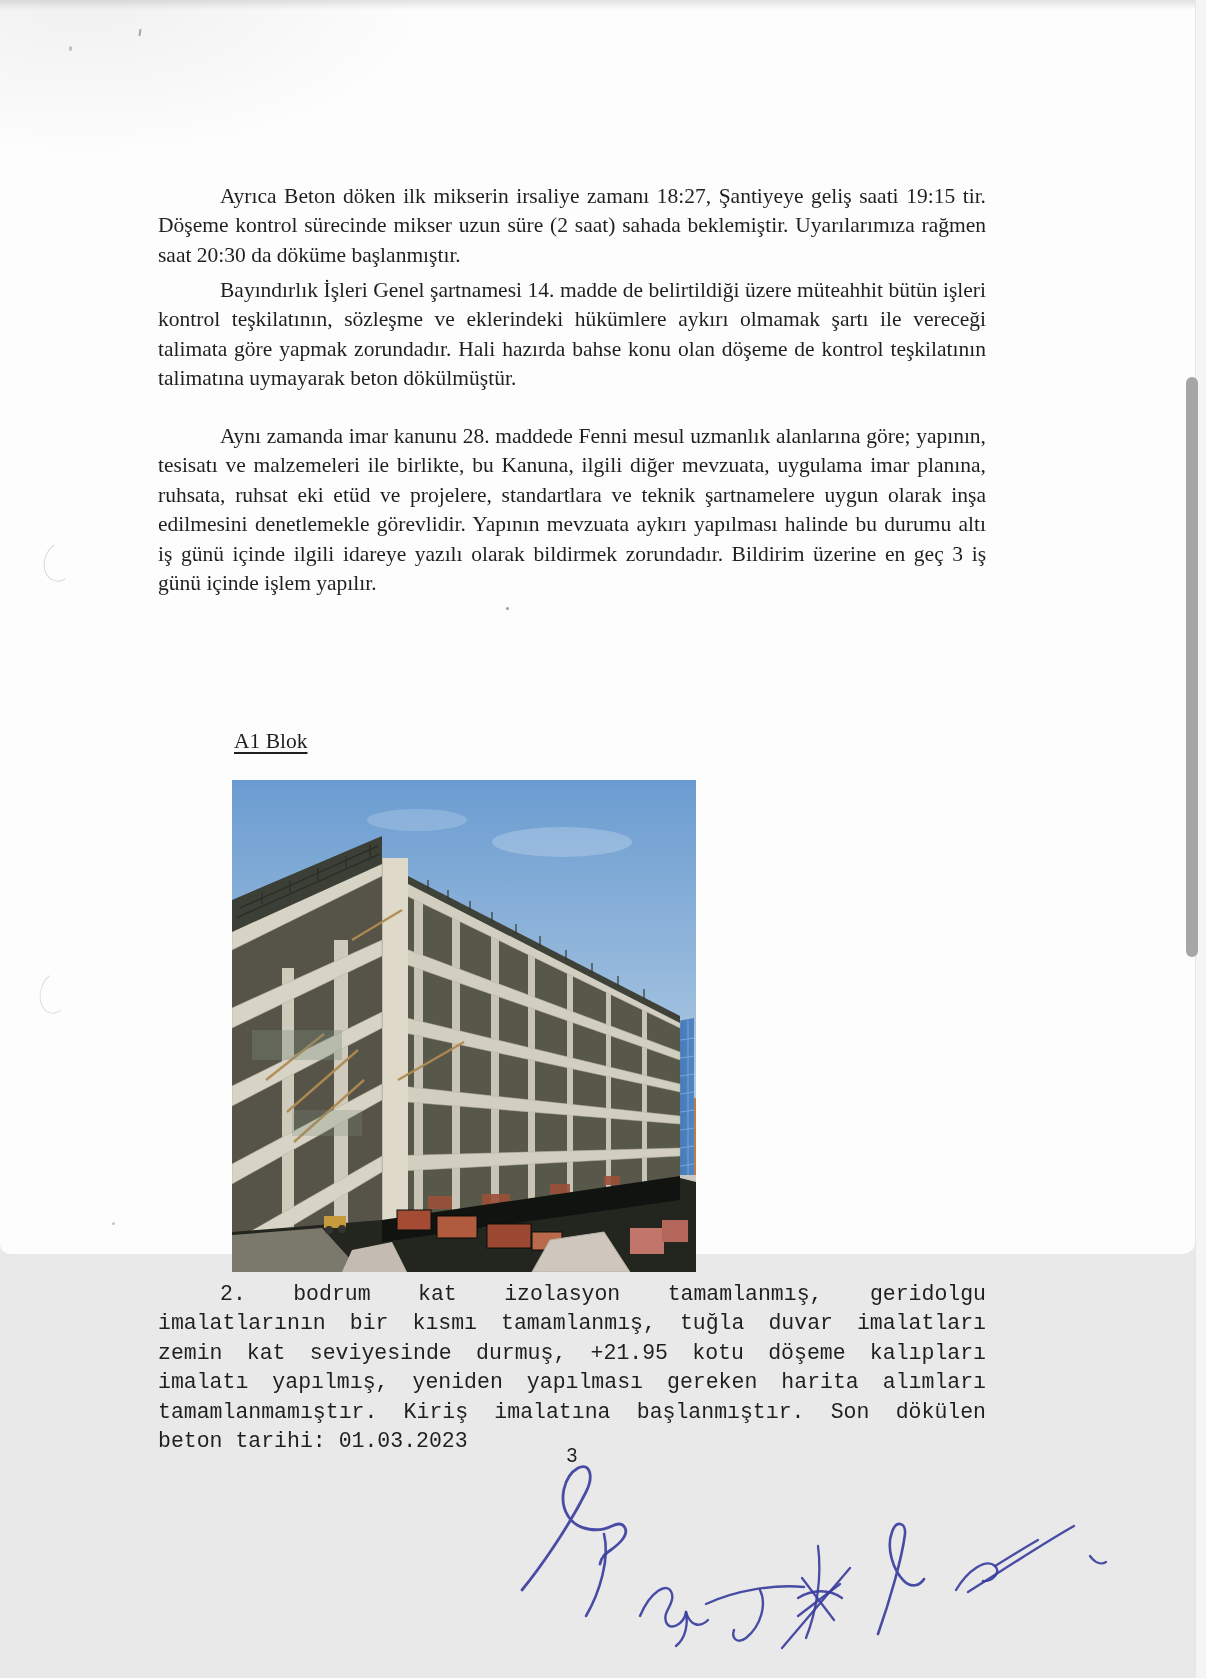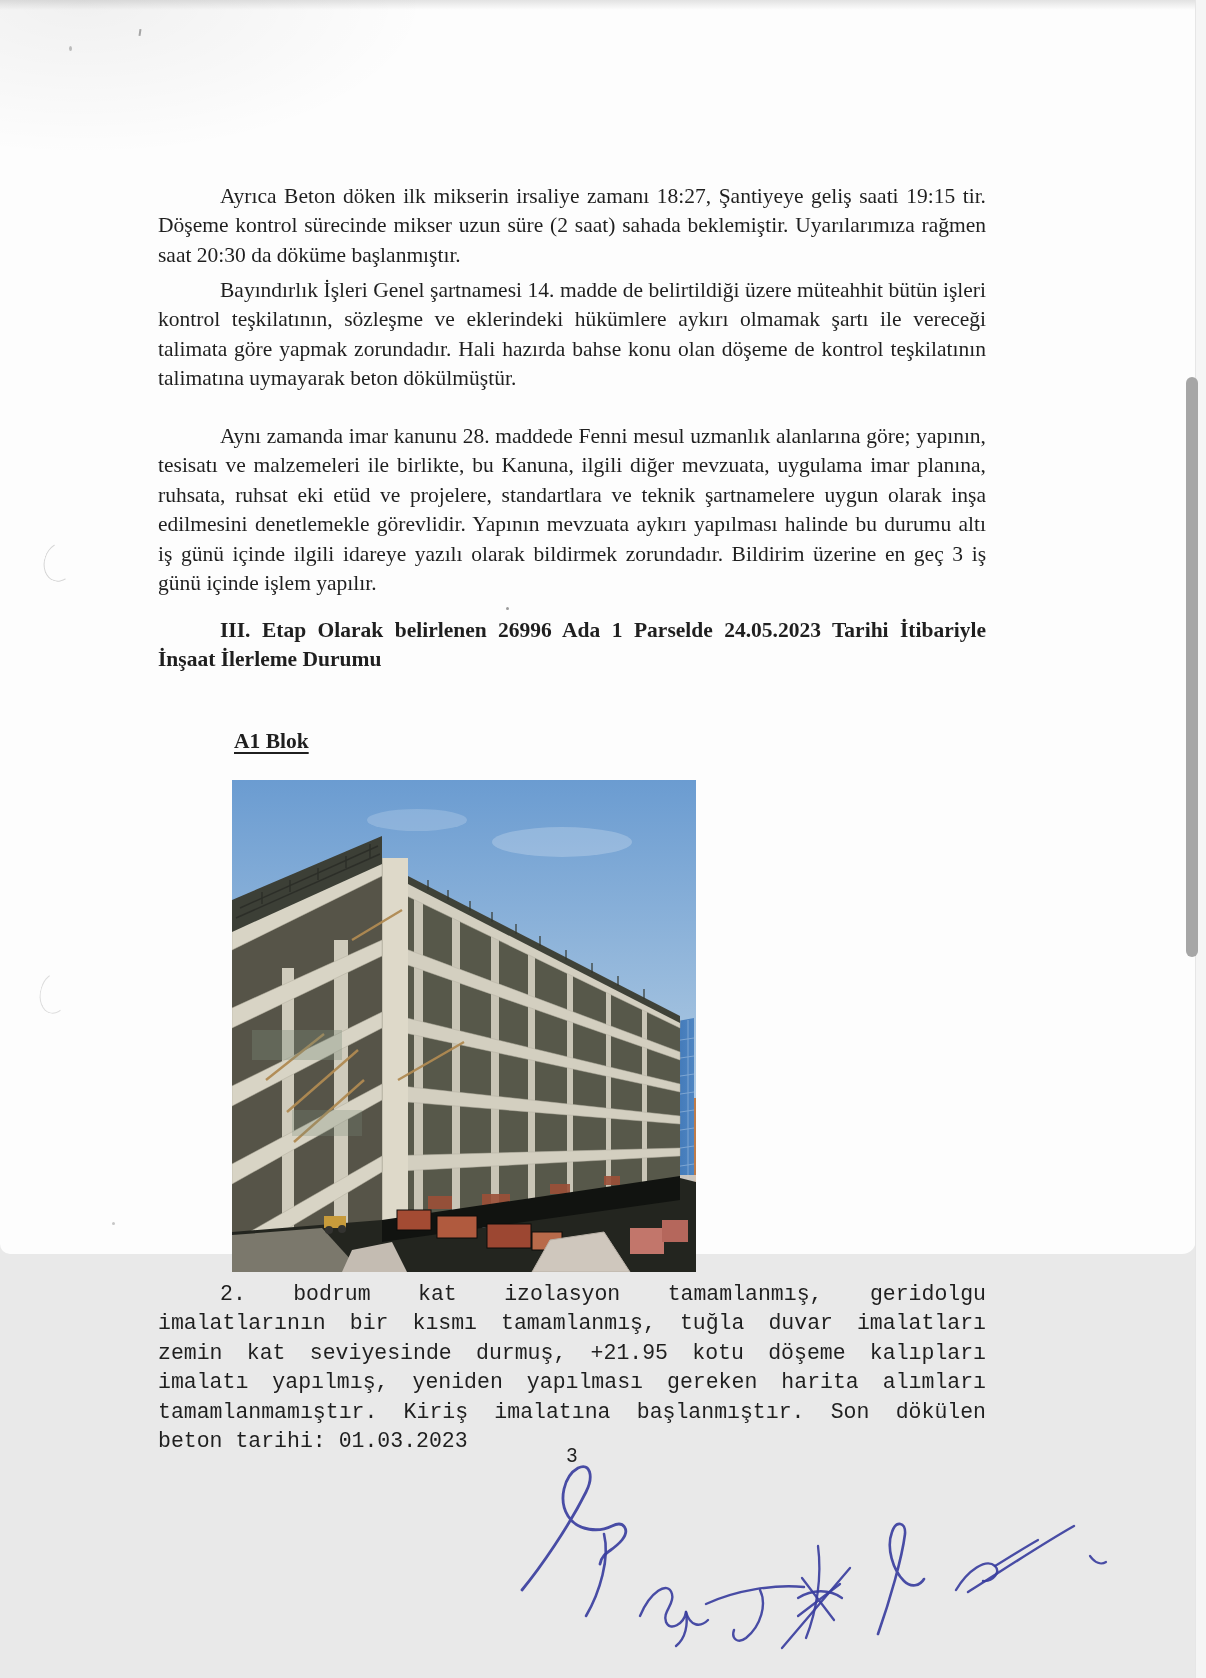--- a/index.html
+++ b/index.html
@@ -27,21 +27,21 @@
     position:absolute;left:158px;width:828px;
     font-size:21.5px;line-height:29.4px;color:var(--ink,#1f1f1f);
     text-align:justify;text-indent:62px;margin:0;
   }
   .p1{top:182px;}
   .p2{top:276px;}
   .p3{top:394px;margin-top:28px;}
   .heading{top:616px;font-weight:bold;}
   .block-heading{
     position:absolute;left:234px;top:729px;margin:0;
-    font-size:21.5px;font-weight:bold;color:var(--ink,#1f1f1f);
+    font-size:21.5px;font-weight:normal;color:var(--ink,#1f1f1f);
     text-decoration:underline;text-underline-offset:4px;text-decoration-thickness:2px;
   }
   .p4{top:1280px;font-family:Liberation Mono, monospace;}
   .page-number{
     position:absolute;left:158px;top:1444px;width:828px;margin:0;
     text-align:center;font-size:19.5px;color:var(--ink,#1f1f1f);
     font-family:"Liberation Sans",sans-serif;
   }
   .photo{
     position:absolute;left:232px;top:780px;width:464px;height:492px;margin:0;
@@ -74,21 +74,20 @@
   <span class="speck speck1"></span>
   <span class="speck speck2"></span>
   <span class="speck speck3"></span>
   <span class="speck speck4"></span>
   <span class="arc arc1"></span>
   <span class="arc arc2"></span>
 
   <p class="para p1">Ayrıca Beton döken ilk mikserin irsaliye zamanı 18:27, Şantiyeye geliş saati 19:15 tir. Döşeme kontrol sürecinde mikser uzun süre (2 saat) sahada beklemiştir. Uyarılarımıza rağmen saat 20:30 da döküme başlanmıştır.</p>
   <p class="para p2">Bayındırlık İşleri Genel şartnamesi 14. madde de belirtildiği üzere müteahhit bütün işleri kontrol teşkilatının, sözleşme ve eklerindeki hükümlere aykırı olmamak şartı ile vereceği talimata göre yapmak zorundadır. Hali hazırda bahse konu olan döşeme de kontrol teşkilatının talimatına uymayarak beton dökülmüştür.</p>
   <p class="para p3">Aynı zamanda imar kanunu 28. maddede Fenni mesul uzmanlık alanlarına göre; yapının, tesisatı ve malzemeleri ile birlikte, bu Kanuna, ilgili diğer mevzuata, uygulama imar planına, ruhsata, ruhsat eki etüd ve projelere, standartlara ve teknik şartnamelere uygun olarak inşa edilmesini denetlemekle görevlidir. Yapının mevzuata aykırı yapılması halinde bu durumu altı iş günü içinde ilgili idareye yazılı olarak bildirmek zorundadır. Bildirim üzerine en geç 3 iş günü içinde işlem yapılır.</p>
-  <p class="para heading">III. Etap Olarak belirlenen 26996 Ada 1 Parselde 24.05.2023 Tarihi İtibariyle İnşaat İlerleme Durumu</p>
   <p class="block-heading">A1 Blok</p>
 
   <figure class="photo">
     <svg viewBox="0 0 464 492" width="464" height="492" xmlns="http://www.w3.org/2000/svg">
       <defs>
         <linearGradient id="sky" x1="0" y1="0" x2="0" y2="1">
           <stop offset="0" stop-color="#6b9cd1"></stop>
           <stop offset="0.55" stop-color="#a6c4e0"></stop>
           <stop offset="1" stop-color="#d7e4ef"></stop>
         </linearGradient>

